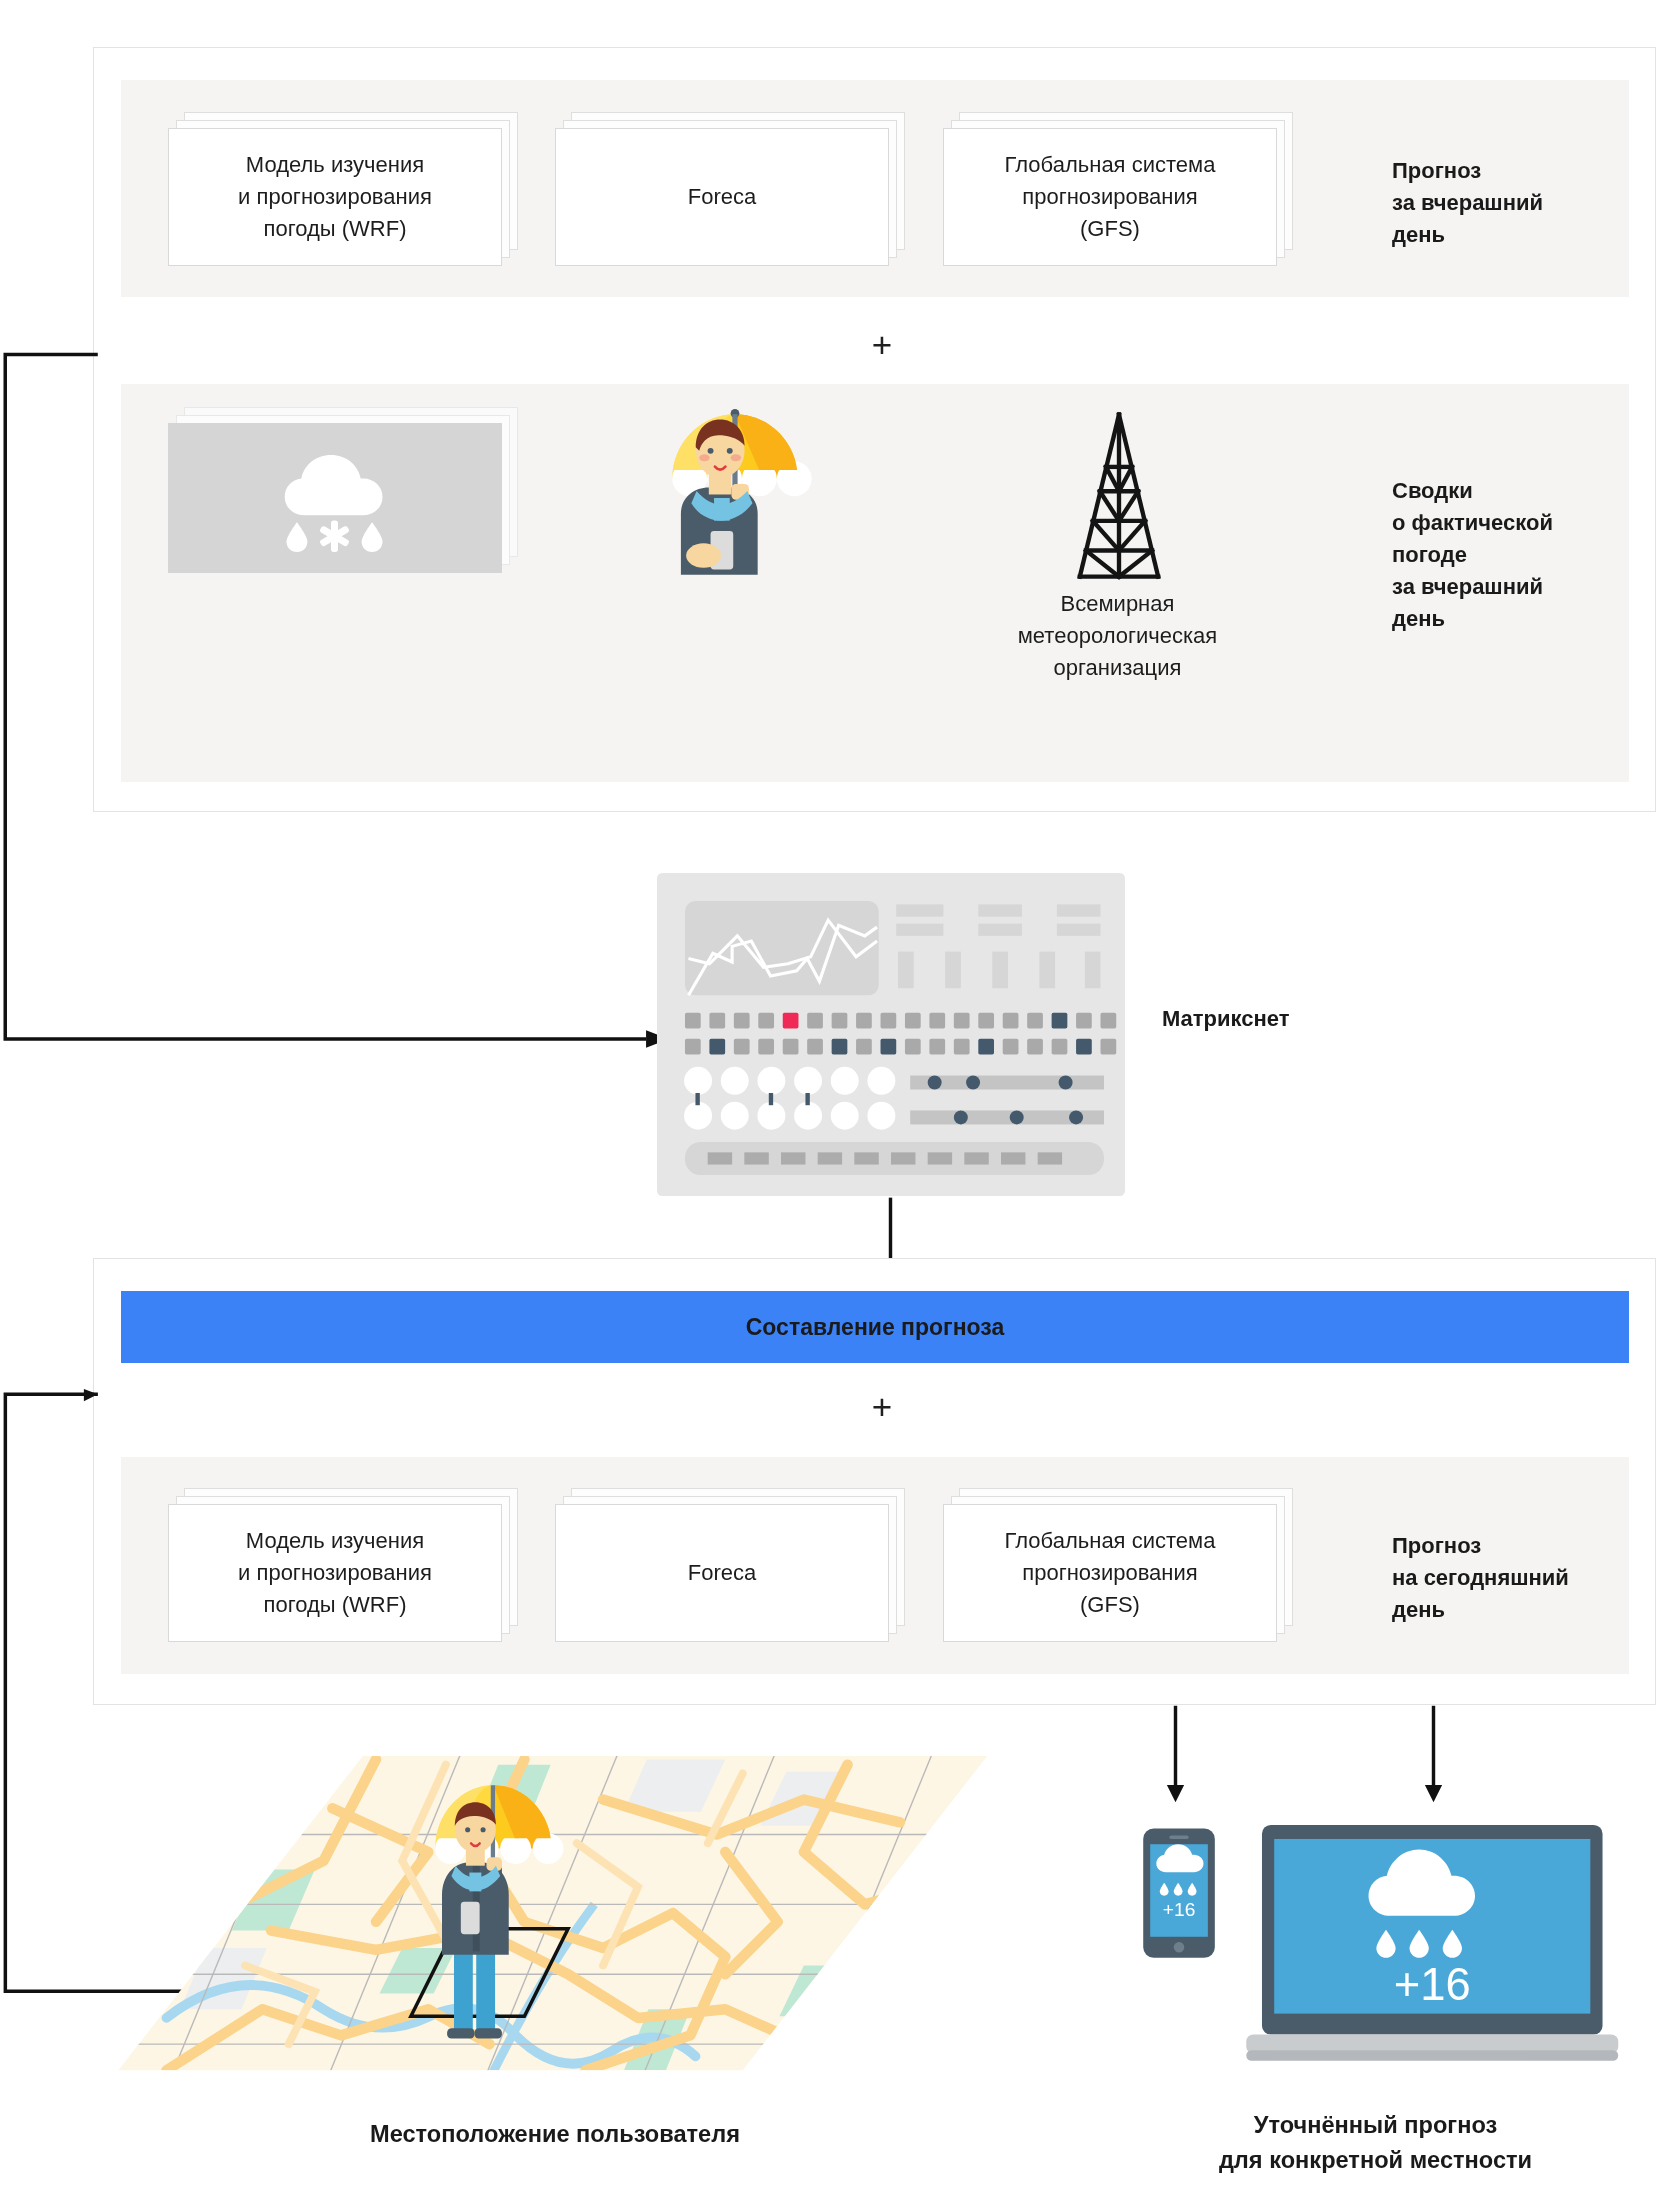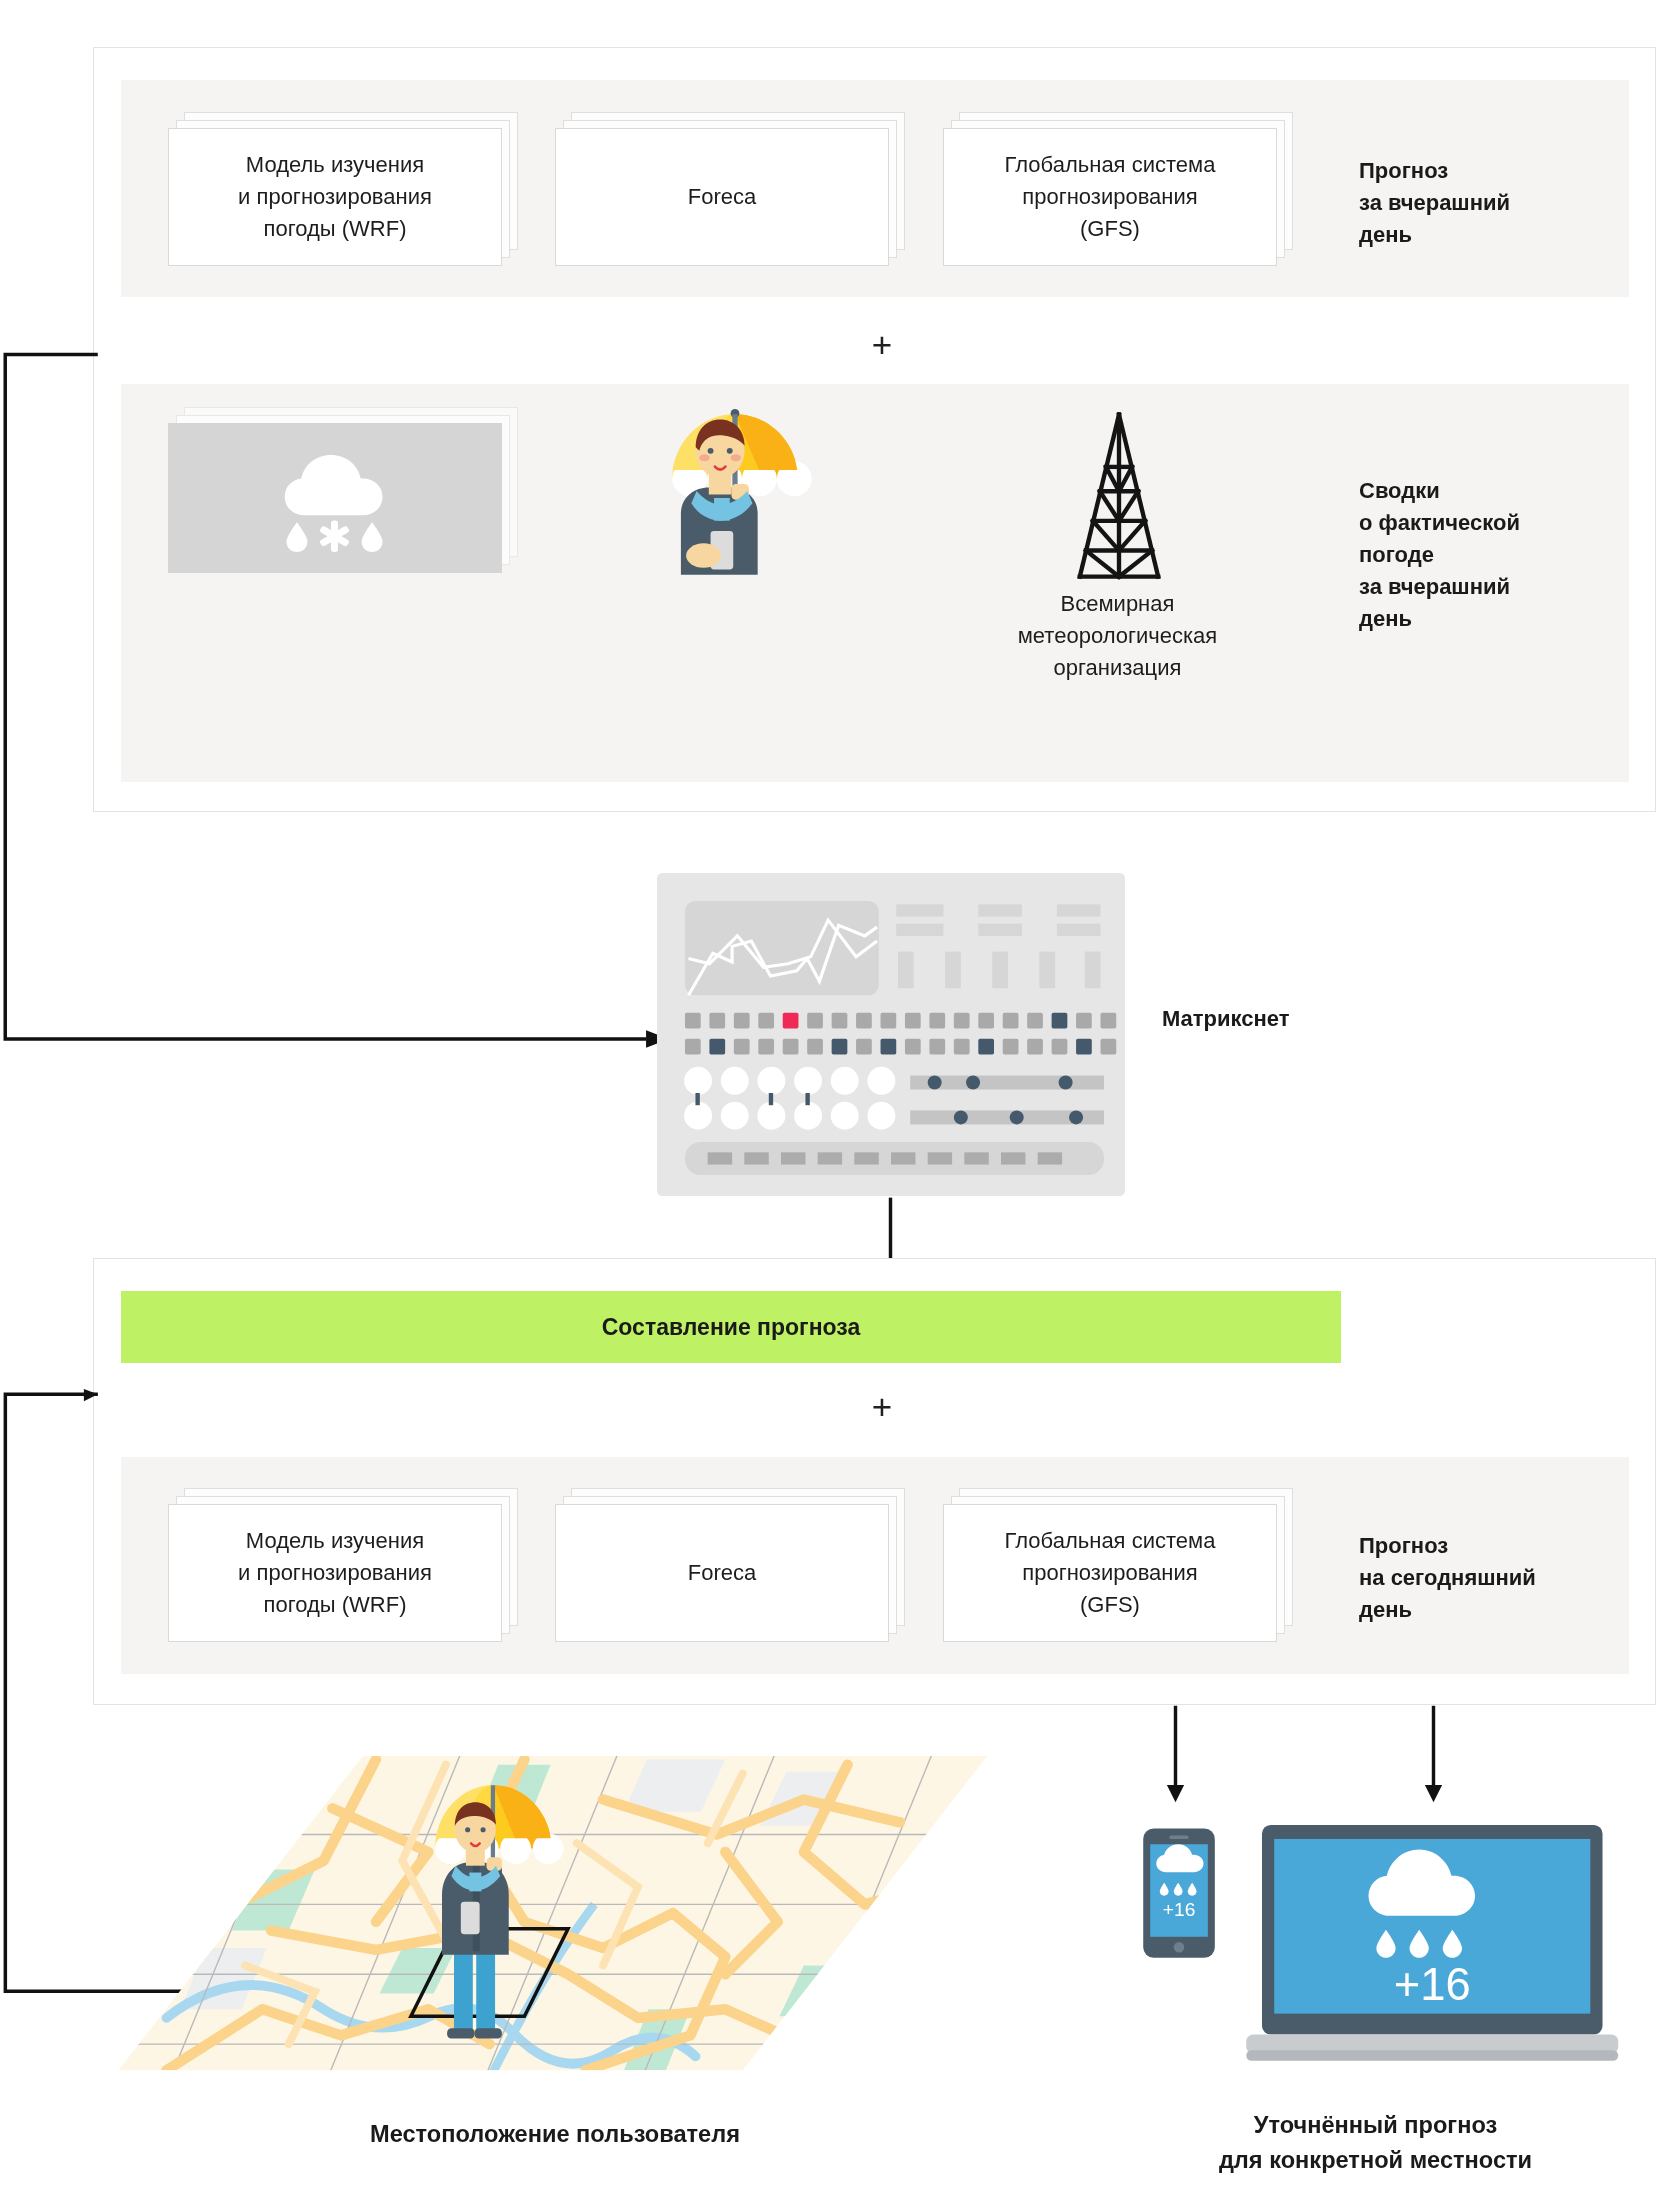--- a/index.html
+++ b/index.html
@@ -103,42 +103,43 @@
     color:#1d1d1d;
   }
 
   
   .rlabel{
     position:absolute;
     font-size:22px;
     line-height:32px;
     font-weight:bold;
     color:#1a1a1a;
+    margin-left:33px;
   }
 
   
   #matrixnet{
     position:absolute;
     left:657px; top:873px;
     width:468px; height:323px;
     background:#e6e6e6;
     border-radius:5.2px;
   }
   #matrixnet-label{
     position:absolute;
     left:1162px; top:1006px;
     font-size:22px; font-weight:bold; color:#1a1a1a;
   }
 
   
   #orange-bar{
     position:absolute;
     left:121px; top:1291px;
-    width:1220px; height:72px;
-    background:#bef264;
+    width:1508px; height:72px;
+    background:#3b82f6;
   }
   #orange-bar span{
     position:absolute;
     left:0; right:0; top:50%;
     transform:translateY(-50%);
     text-align:center;
     font-size:23px;
     font-weight:bold;
     color:#1a1a1a;
   }

